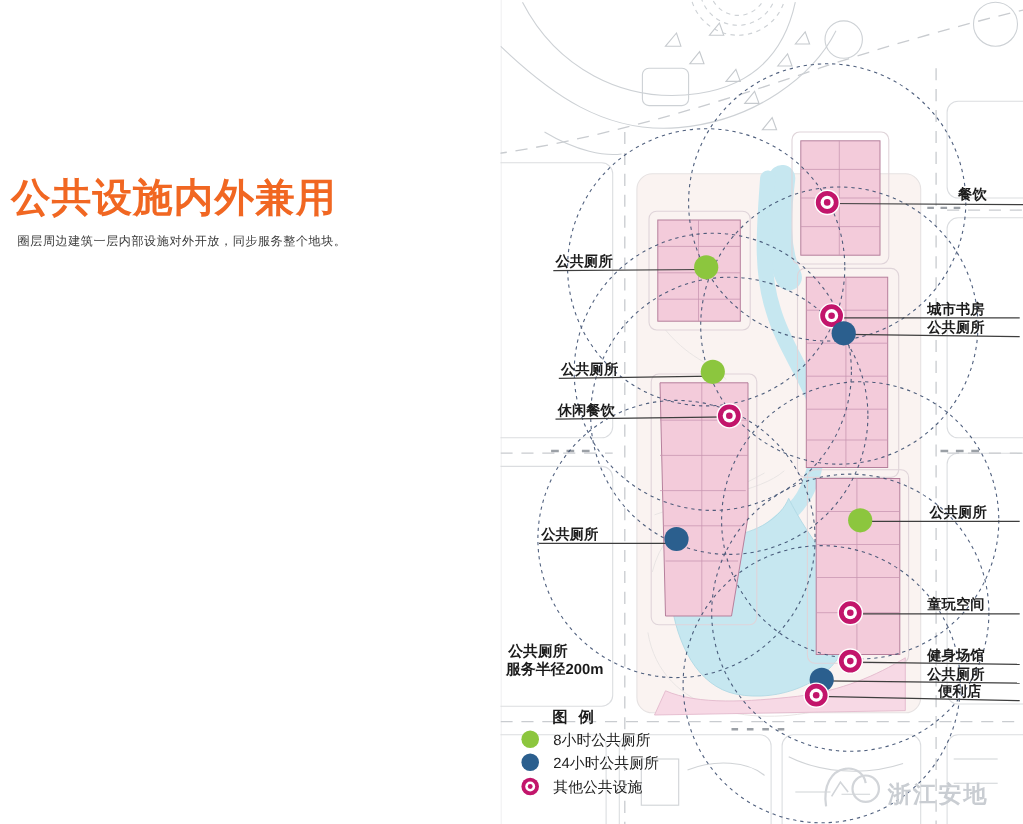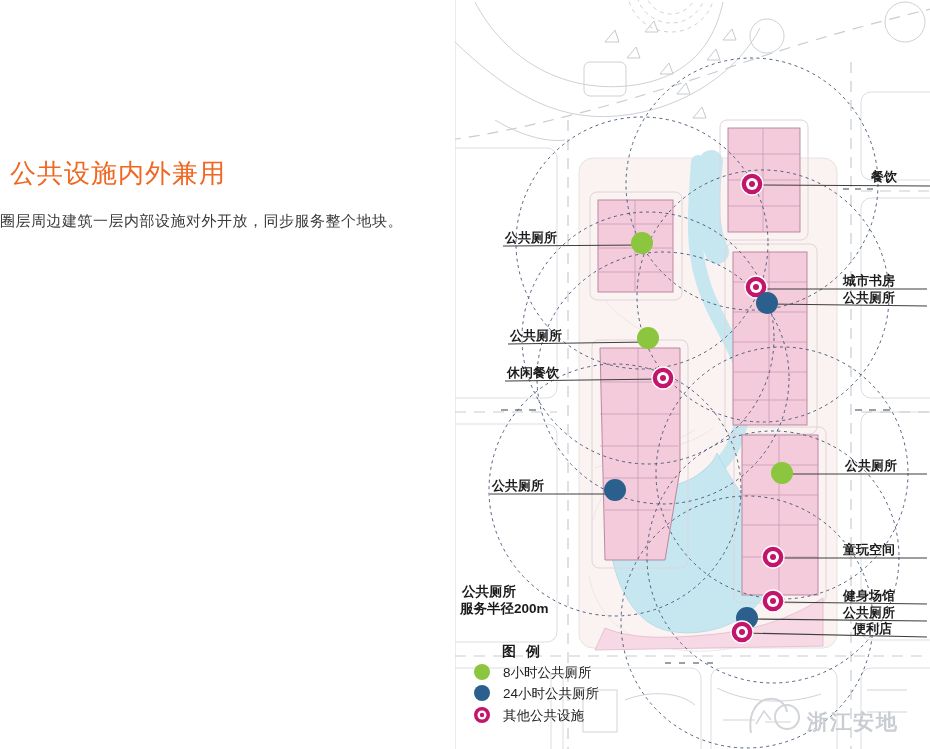--- a/index.html
+++ b/index.html
@@ -1,21 +1,21 @@
 <!DOCTYPE html>
 <html><head>
 <meta charset="utf-8">
 <style>
   html,body{margin:0;padding:0;background:#fff;}
   #stage{position:relative;width:930px;height:749px;background:#ffffff;overflow:hidden;
          font-family:"Liberation Sans",sans-serif;}
   .left-panel{position:absolute;left:0;top:0;width:455px;height:749px;background:#fff;}
-  .page-title{position:absolute;left:10px;top:156px;font-size:26px;font-weight:normal;
+  .page-title{position:absolute;left:10px;top:156px;font-size:36px;font-weight:bold;
               color:#F16722;letter-spacing:1px;white-space:nowrap;}
-  .page-subtitle{position:absolute;left:0;top:212px;width:445px;font-size:15px;
+  .page-subtitle{position:absolute;left:16px;top:212px;width:445px;font-size:11px;
                  color:#3a3a3a;letter-spacing:.5px;}
   .map-panel{position:absolute;left:455px;top:0;width:475px;height:592px;}
   svg{display:block;}
   .map-label{font:bold 13px "Liberation Sans",sans-serif;fill:#1c1c1c;}
   .note-text{font:bold 13.5px "Liberation Sans",sans-serif;fill:#1a1a1a;}
   .legend-title{font:bold 14px "Liberation Sans",sans-serif;fill:#1a1a1a;letter-spacing:3px;}
   .legend-label{font:13.5px "Liberation Sans",sans-serif;fill:#222;}
   .watermark-text{font:bold 21px "Liberation Sans",sans-serif;fill:#C9CDD2;letter-spacing:2px;}
 </style>
 </head>

